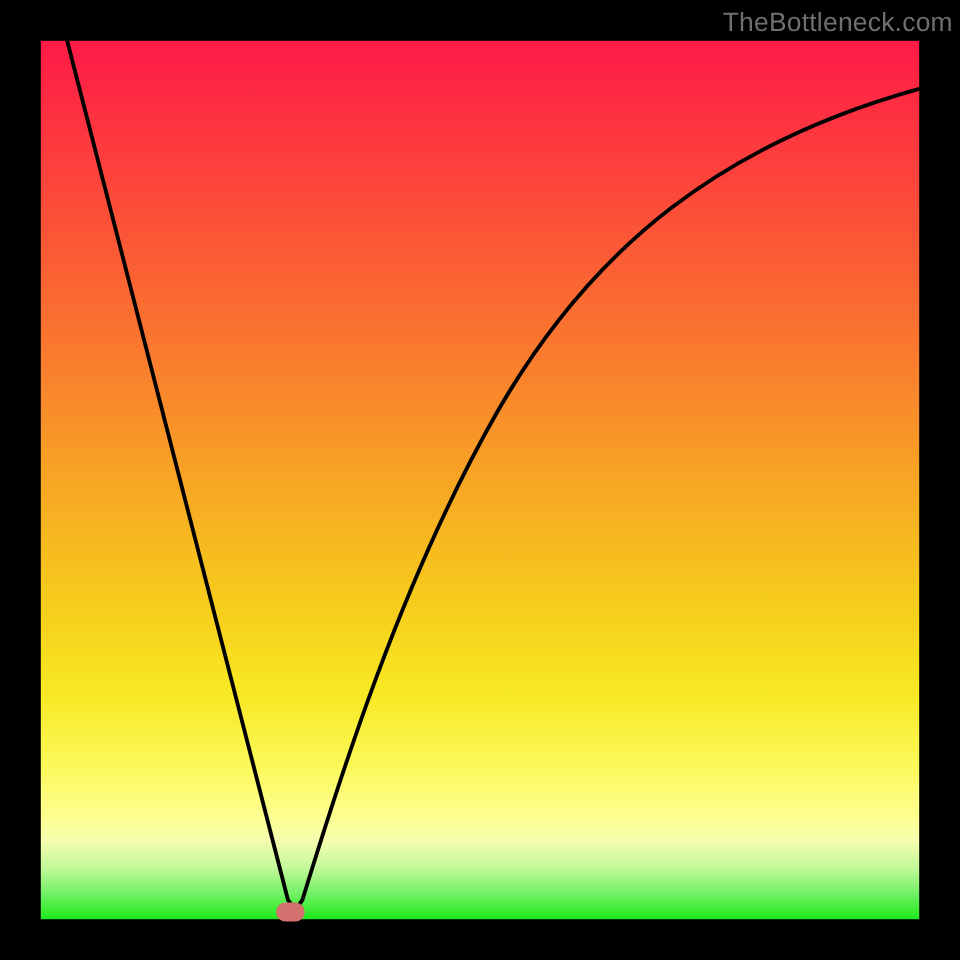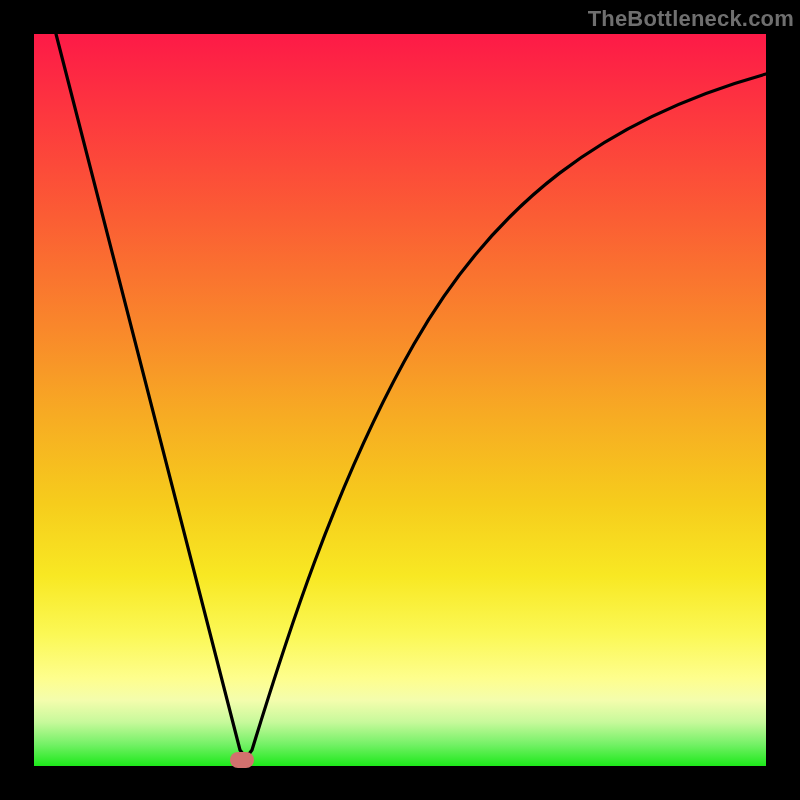--- a/index.html
+++ b/index.html
@@ -39,21 +39,21 @@
       #75f167 97%,
       #1de91a 100%
     );
   }
   .attribution {
     position: absolute;
     right: 6px;
     top: 6px;
     color: #6f6f6f;
     font-size: 22px;
-    font-weight: 700;
+    font-weight: 400;
     letter-spacing: 0.2px;
   }
   svg.curve {
     position: absolute;
     left: 0;
     top: 0;
     width: 732px;
     height: 732px;
     overflow: visible;
   }

